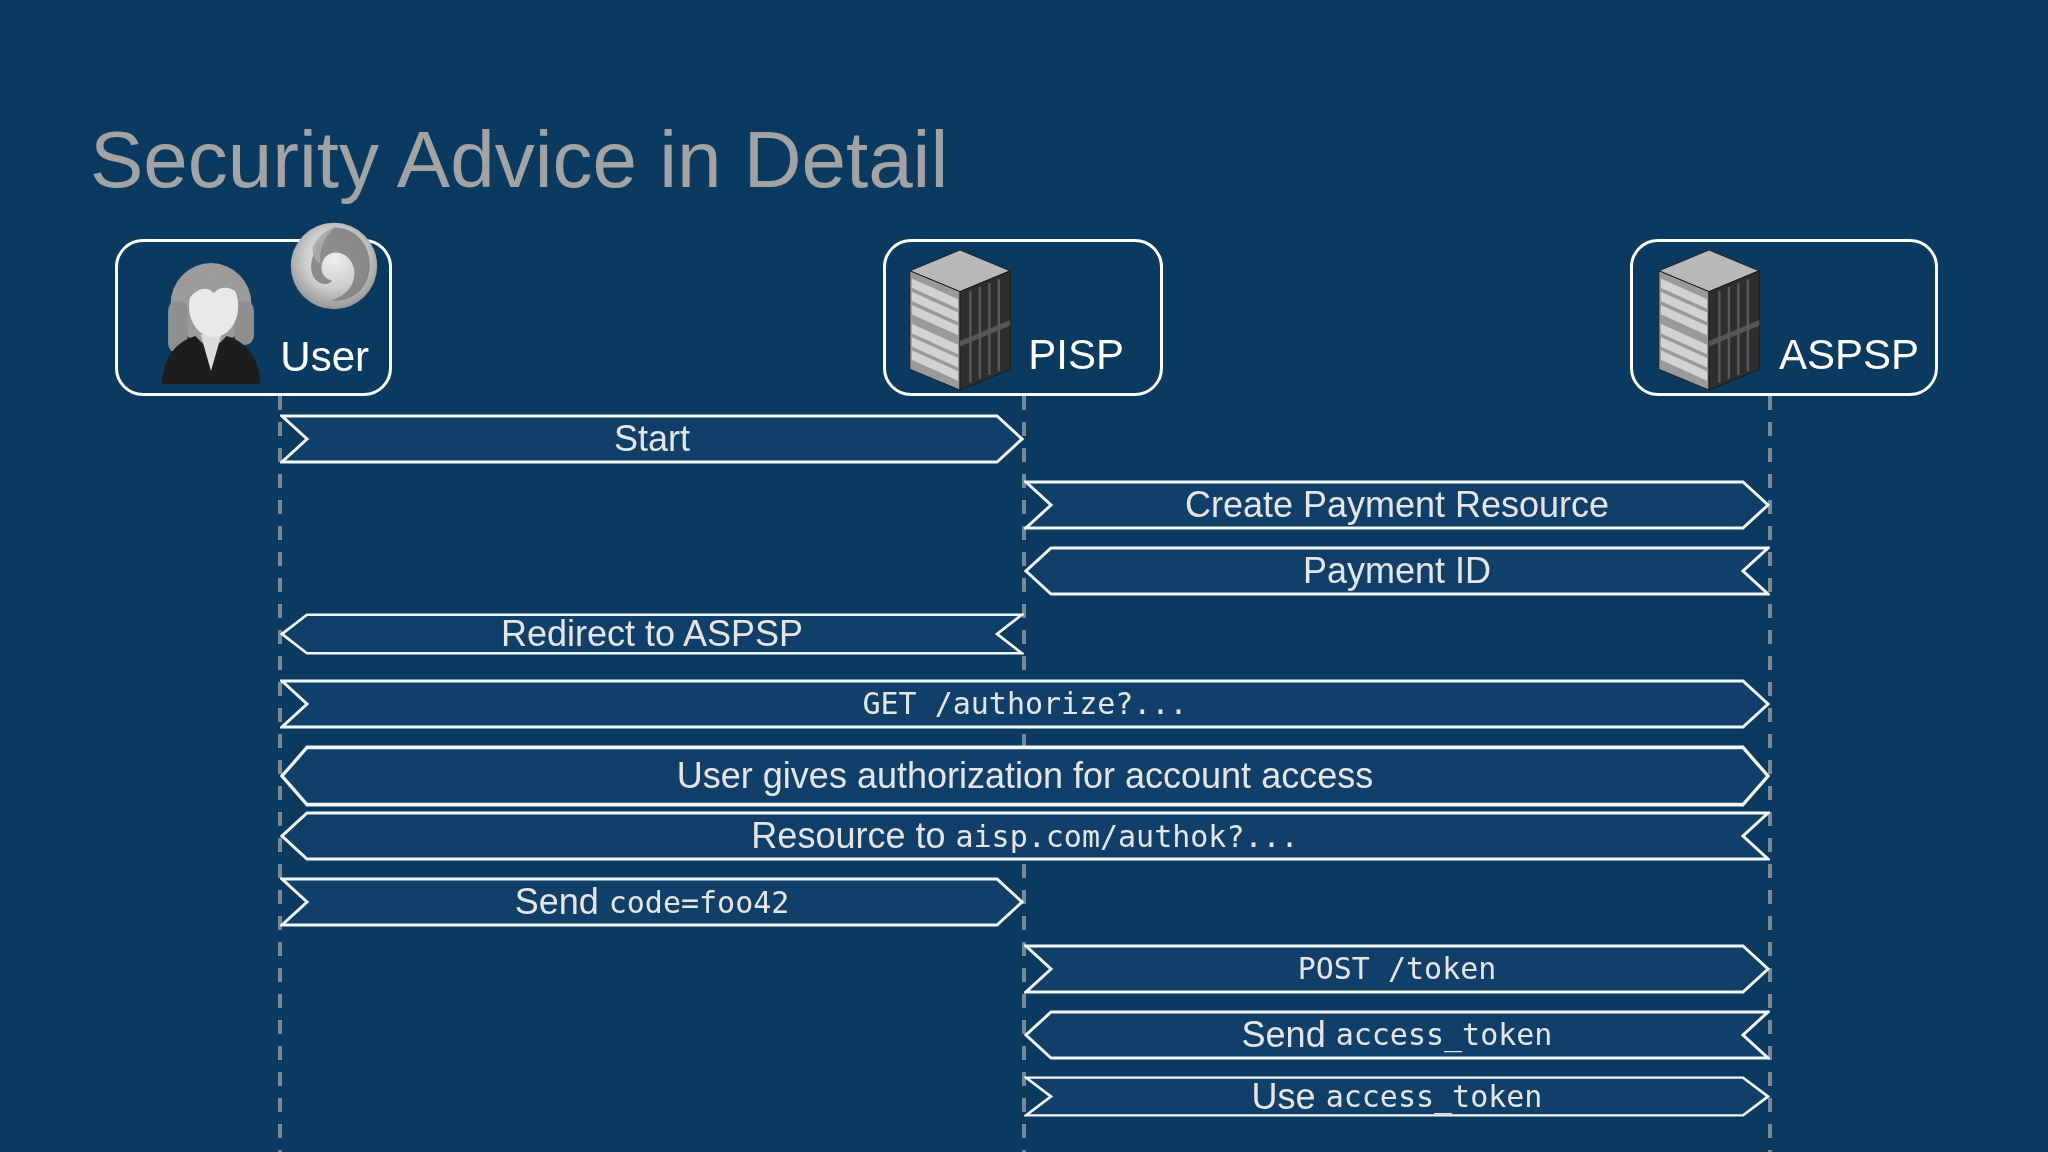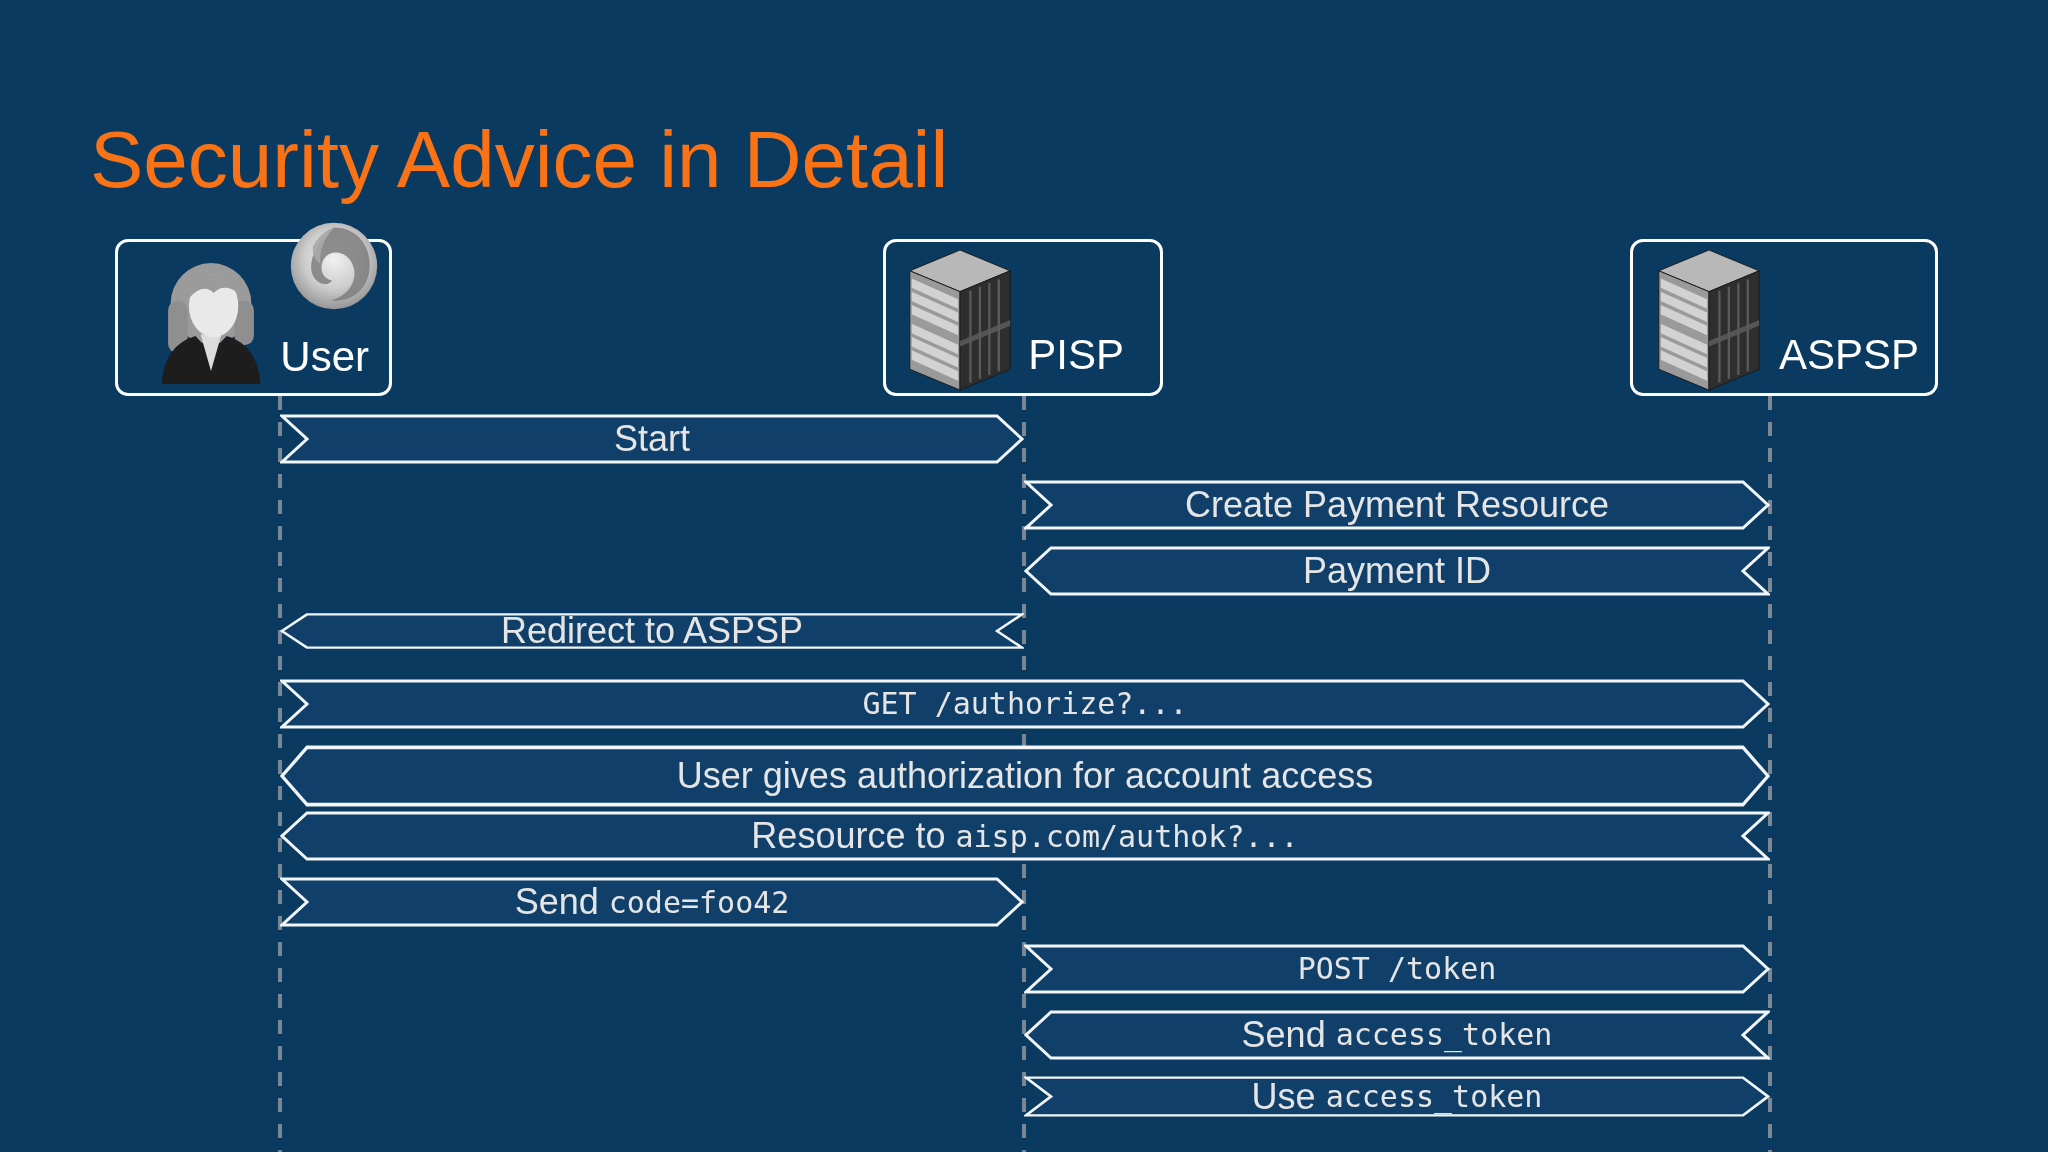--- a/index.html
+++ b/index.html
@@ -1,26 +1,26 @@
 <!DOCTYPE html>
 <html><head>
 <meta charset="utf-8">
 <style>
   html,body { margin:0; padding:0; background:#0a3a5f; }
   .stage {
     position:relative; width:2048px; height:1152px; overflow:hidden;
     background:#0a3a5f; font-family:"Liberation Sans", sans-serif;
   }
   .title {
-    position:absolute; left:90px; top:116px; color:#f97316;
+    position:absolute; left:90px; top:116px; color:#a3a3a3;
     font-size:80px; line-height:1.1; white-space:nowrap;
   }
   .actor {
     position:absolute; top:239px; height:157px; box-sizing:border-box;
-    border:3.5px solid #ffffff; border-radius:13px;
+    border:3.5px solid #ffffff; border-radius:28px;
   }
   .actor-label {
     position:absolute; color:#ffffff; font-size:42px; white-space:nowrap;
   }
   .lifeline {
     position:absolute; top:396px; bottom:0; width:4px;
     background:repeating-linear-gradient(180deg,#7b8894 0 14px, rgba(0,0,0,0) 14px 26px);
   }
   .msg { position:absolute; }
   .msg svg { position:absolute; left:0; top:0; width:100%; height:100%; display:block; }
@@ -131,21 +131,21 @@
           <polygon points="2,2 719,2 744,25 719,48 2,48 27,25" fill="#10406a" stroke="#f2f6f8" stroke-width="3" stroke-linejoin="miter"></polygon>
         </svg>
         <div class="msg-label"><span>Create Payment Resource</span></div>
       </div>
       <div class="msg" style="left: 1024px; top: 546.4px; width: 746px; height: 50px;">
         <svg viewBox="0 0 746 50" preserveAspectRatio="none">
           <polygon points="744,2 27,2 2,25 27,48 744,48 719,25" fill="#10406a" stroke="#f2f6f8" stroke-width="3" stroke-linejoin="miter"></polygon>
         </svg>
         <div class="msg-label"><span>Payment ID</span></div>
       </div>
-      <div class="msg" style="left: 280px; top: 612.6px; width: 744px; height: 36px;">
+      <div class="msg" style="left: 280px; top: 612.6px; width: 744px; height: 42px;">
         <svg viewBox="0 0 744 50" preserveAspectRatio="none">
           <polygon points="742,2 27,2 2,25 27,48 742,48 717,25" fill="#10406a" stroke="#f2f6f8" stroke-width="3" stroke-linejoin="miter"></polygon>
         </svg>
         <div class="msg-label"><span>Redirect to ASPSP</span></div>
       </div>
       <div class="msg" style="left: 280px; top: 678.8px; width: 1490px; height: 50px;">
         <svg viewBox="0 0 1490 50" preserveAspectRatio="none">
           <polygon points="2,2 1463,2 1488,25 1463,48 2,48 27,25" fill="#10406a" stroke="#f2f6f8" stroke-width="3" stroke-linejoin="miter"></polygon>
         </svg>
         <div class="msg-label"><span class="mono">GET /authorize?...</span></div>

